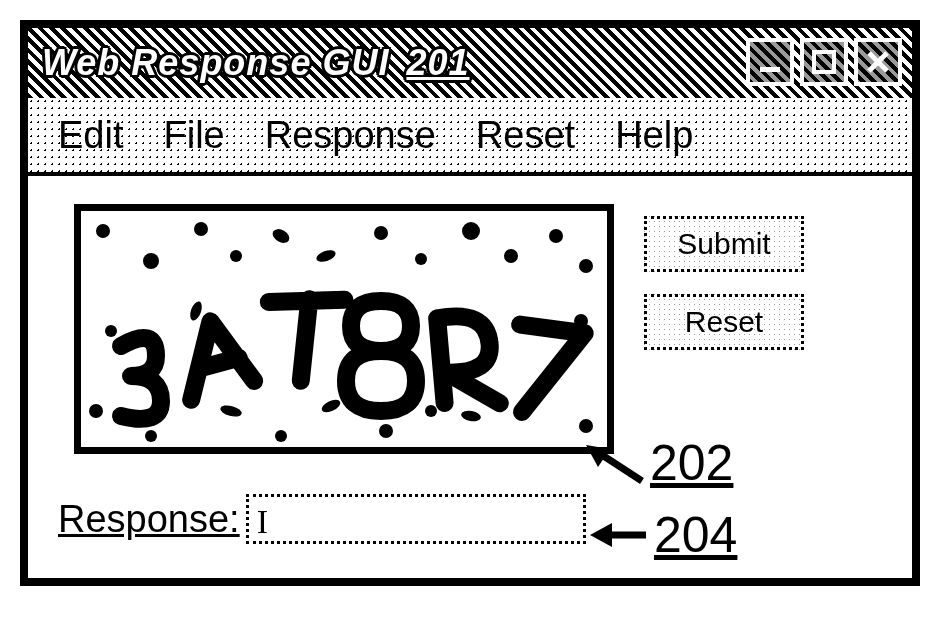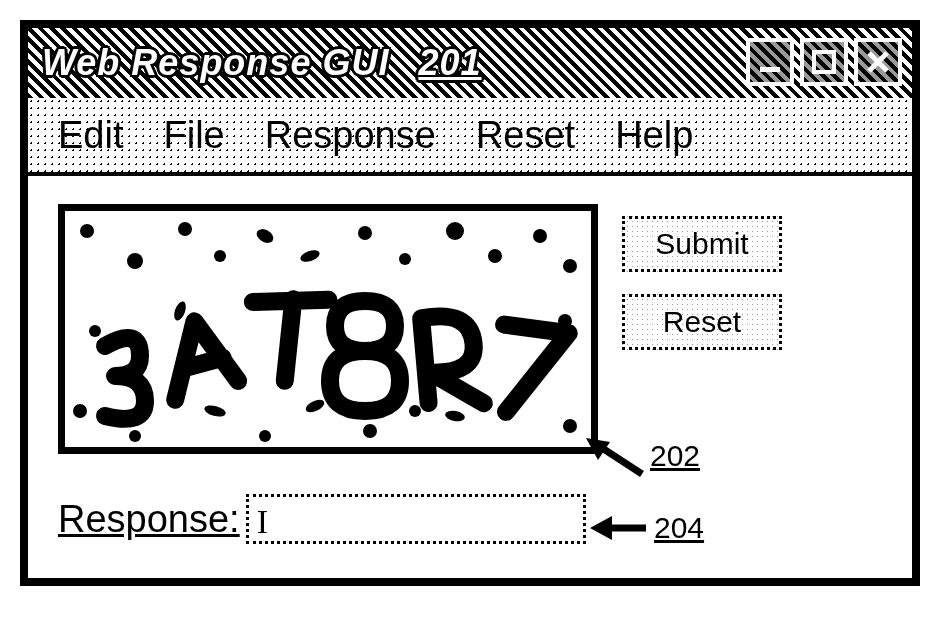--- a/index.html
+++ b/index.html
@@ -34,21 +34,21 @@
     font-style: italic;
     text-shadow:
       -2px -2px 0 #000, 2px -2px 0 #000,
       -2px  2px 0 #000, 2px  2px 0 #000,
       -3px 0 0 #000, 3px 0 0 #000,
       0 -3px 0 #000, 0 3px 0 #000;
     letter-spacing: 1px;
   }
   .title-ref {
     text-decoration: underline;
-    margin-left: 18px;
+    margin-left: 6px;
   }
   .win-controls {
     position: absolute;
     right: 10px;
     top: 10px;
     display: flex;
     gap: 6px;
   }
   .win-btn {
     width: 48px;
@@ -77,22 +77,23 @@
     font-family: Arial, sans-serif;
     color: #000;
     cursor: pointer;
   }
   .content {
     padding: 28px 30px 34px 30px;
     position: relative;
   }
   .top-row {
     display: flex;
-    gap: 24px;
+    gap: 30px;
     align-items: flex-start;
+    margin-left: 16px;
   }
   .captcha-box {
     width: 540px;
     height: 250px;
     border: 7px solid #000;
     position: relative;
     background: #fff;
   }
   .captcha-box svg {
     width: 100%;
@@ -140,21 +141,21 @@
     left: 8px;
     top: 6px;
     font-size: 34px;
     font-family: serif;
   }
   .callout {
     position: absolute;
     display: flex;
     align-items: center;
     gap: 6px;
-    font-size: 30px;
+    font-size: 50px;
   }
   .callout .ref {
     text-decoration: underline;
   }
   .arrow-svg { width: 60px; height: 44px; }
   .callout-202 { left: 556px; top: 258px; }
   .callout-204 { left: 560px; top: 330px; }
 </style>
 </head>
 <body>

